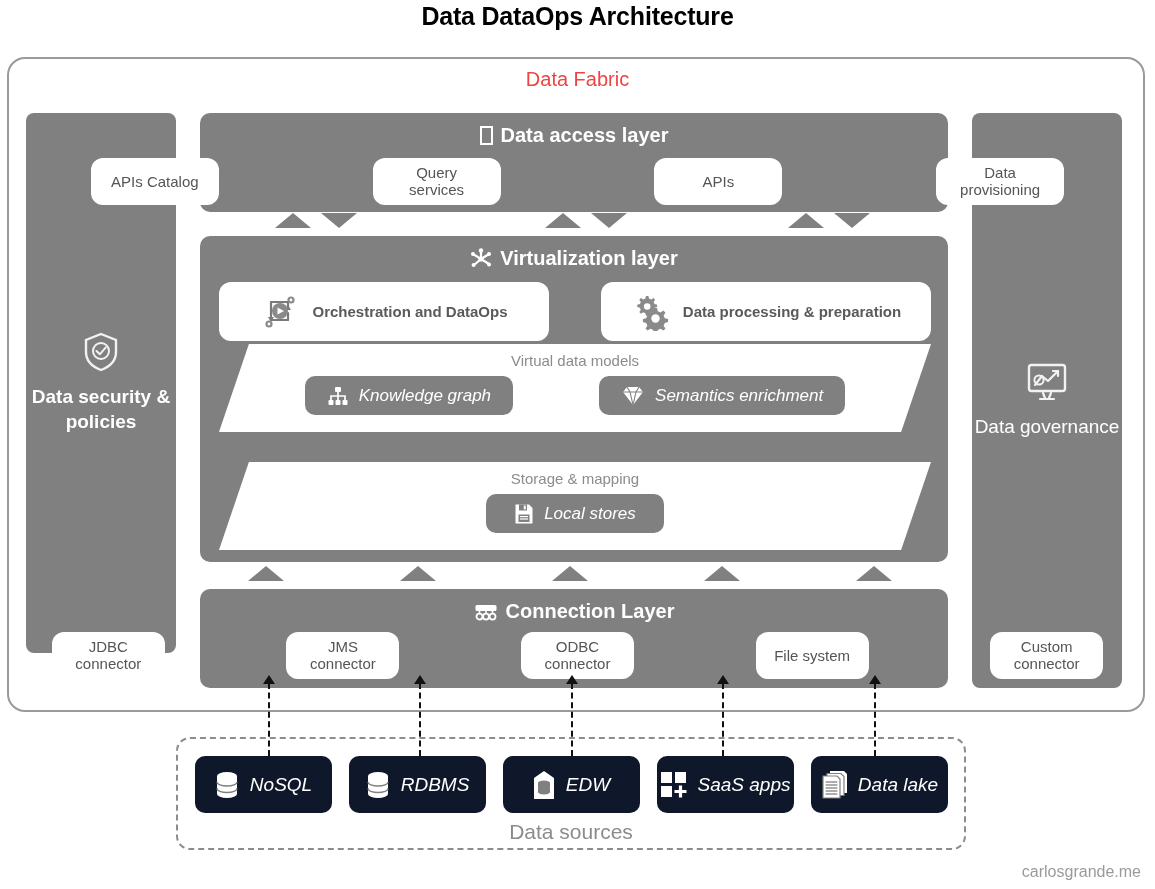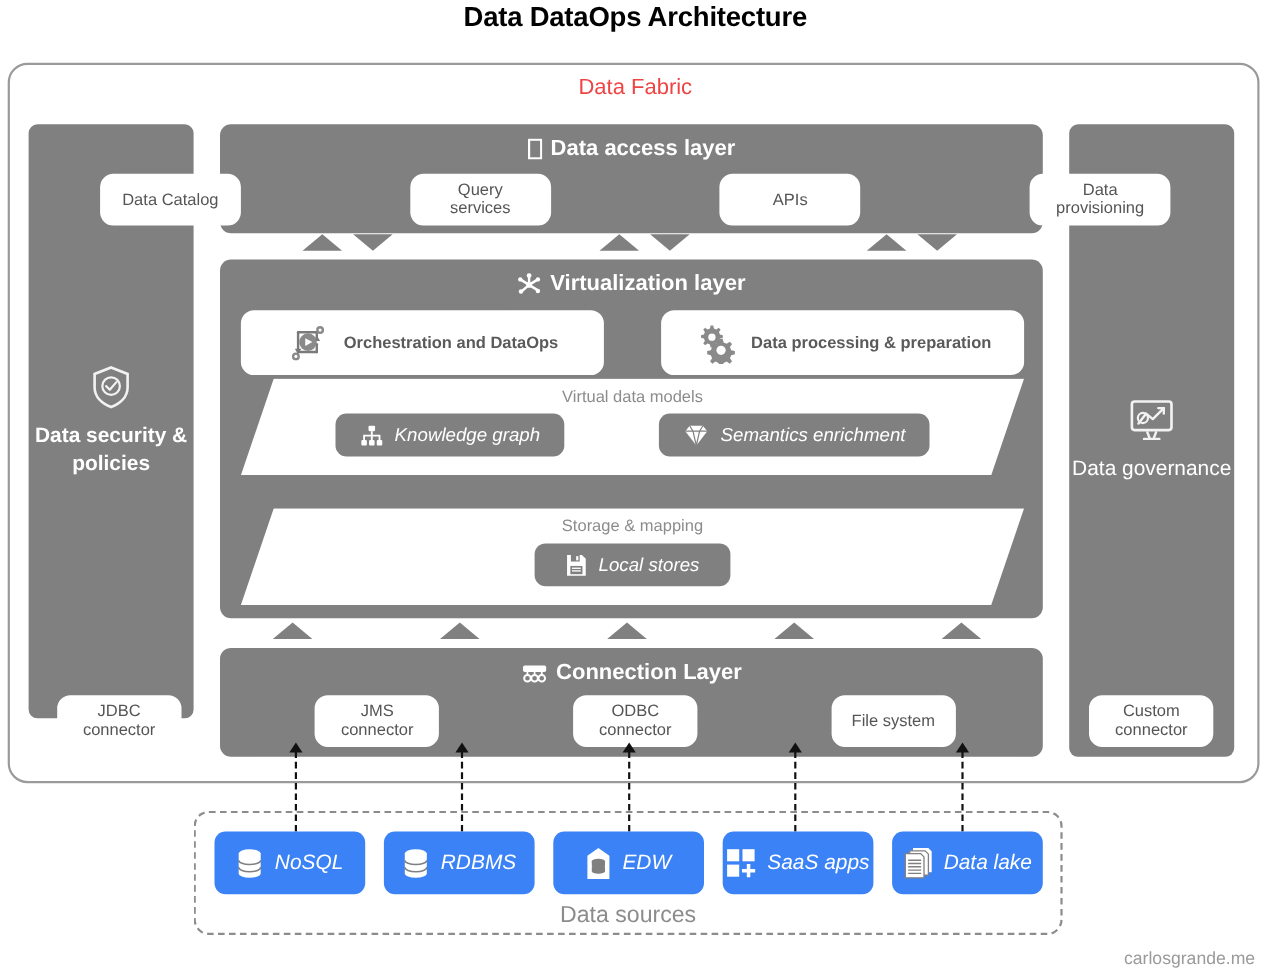--- a/index.html
+++ b/index.html
@@ -108,21 +108,21 @@
   
   .sources-frame{
     position:absolute;left:176px;top:737px;width:790px;height:113px;
     border:2px dashed #8c8c8c;border-radius:14px;box-sizing:border-box;
   }
   .sources-row{
     position:absolute;left:186px;top:756px;width:770px;
     display:flex;justify-content:space-around;
   }
   .src-card{
-    background:#3b82f6;color:#fff;border-radius:10px;width:137px;height:57px;
+    background:#0f172a;color:#fff;border-radius:10px;width:137px;height:57px;
     display:flex;align-items:center;justify-content:center;gap:10px;
     font-size:19px;font-style:italic;
   }
   .sources-label{
     position:absolute;left:176px;top:820px;width:790px;text-align:center;
     font-size:21px;color:#8c8c8c;
   }
 
   
   .dash-line{position:absolute;width:0;border-left:2px dashed #111;}
@@ -172,21 +172,21 @@
       <span class="hd-icon">
         <svg width="13" height="19" viewBox="0 0 13 19">
           <rect x="1" y="1" width="11" height="17" fill="none" stroke="#ffffff" stroke-width="2"></rect>
         </svg>
       </span>
       <span>Data access layer</span>
     </div>
   </div>
   <div class="pill-row" id="access-pills">
     <div class="pill-white">
-        <span>Data Catalog</span>
+        <span>APIs Catalog</span>
       </div>
     <div class="pill-white">
         <span>Query services</span>
       </div>
     <div class="pill-white">
         <span>APIs</span>
       </div>
     <div class="pill-white">
         <span>Data provisioning</span>
       </div>

